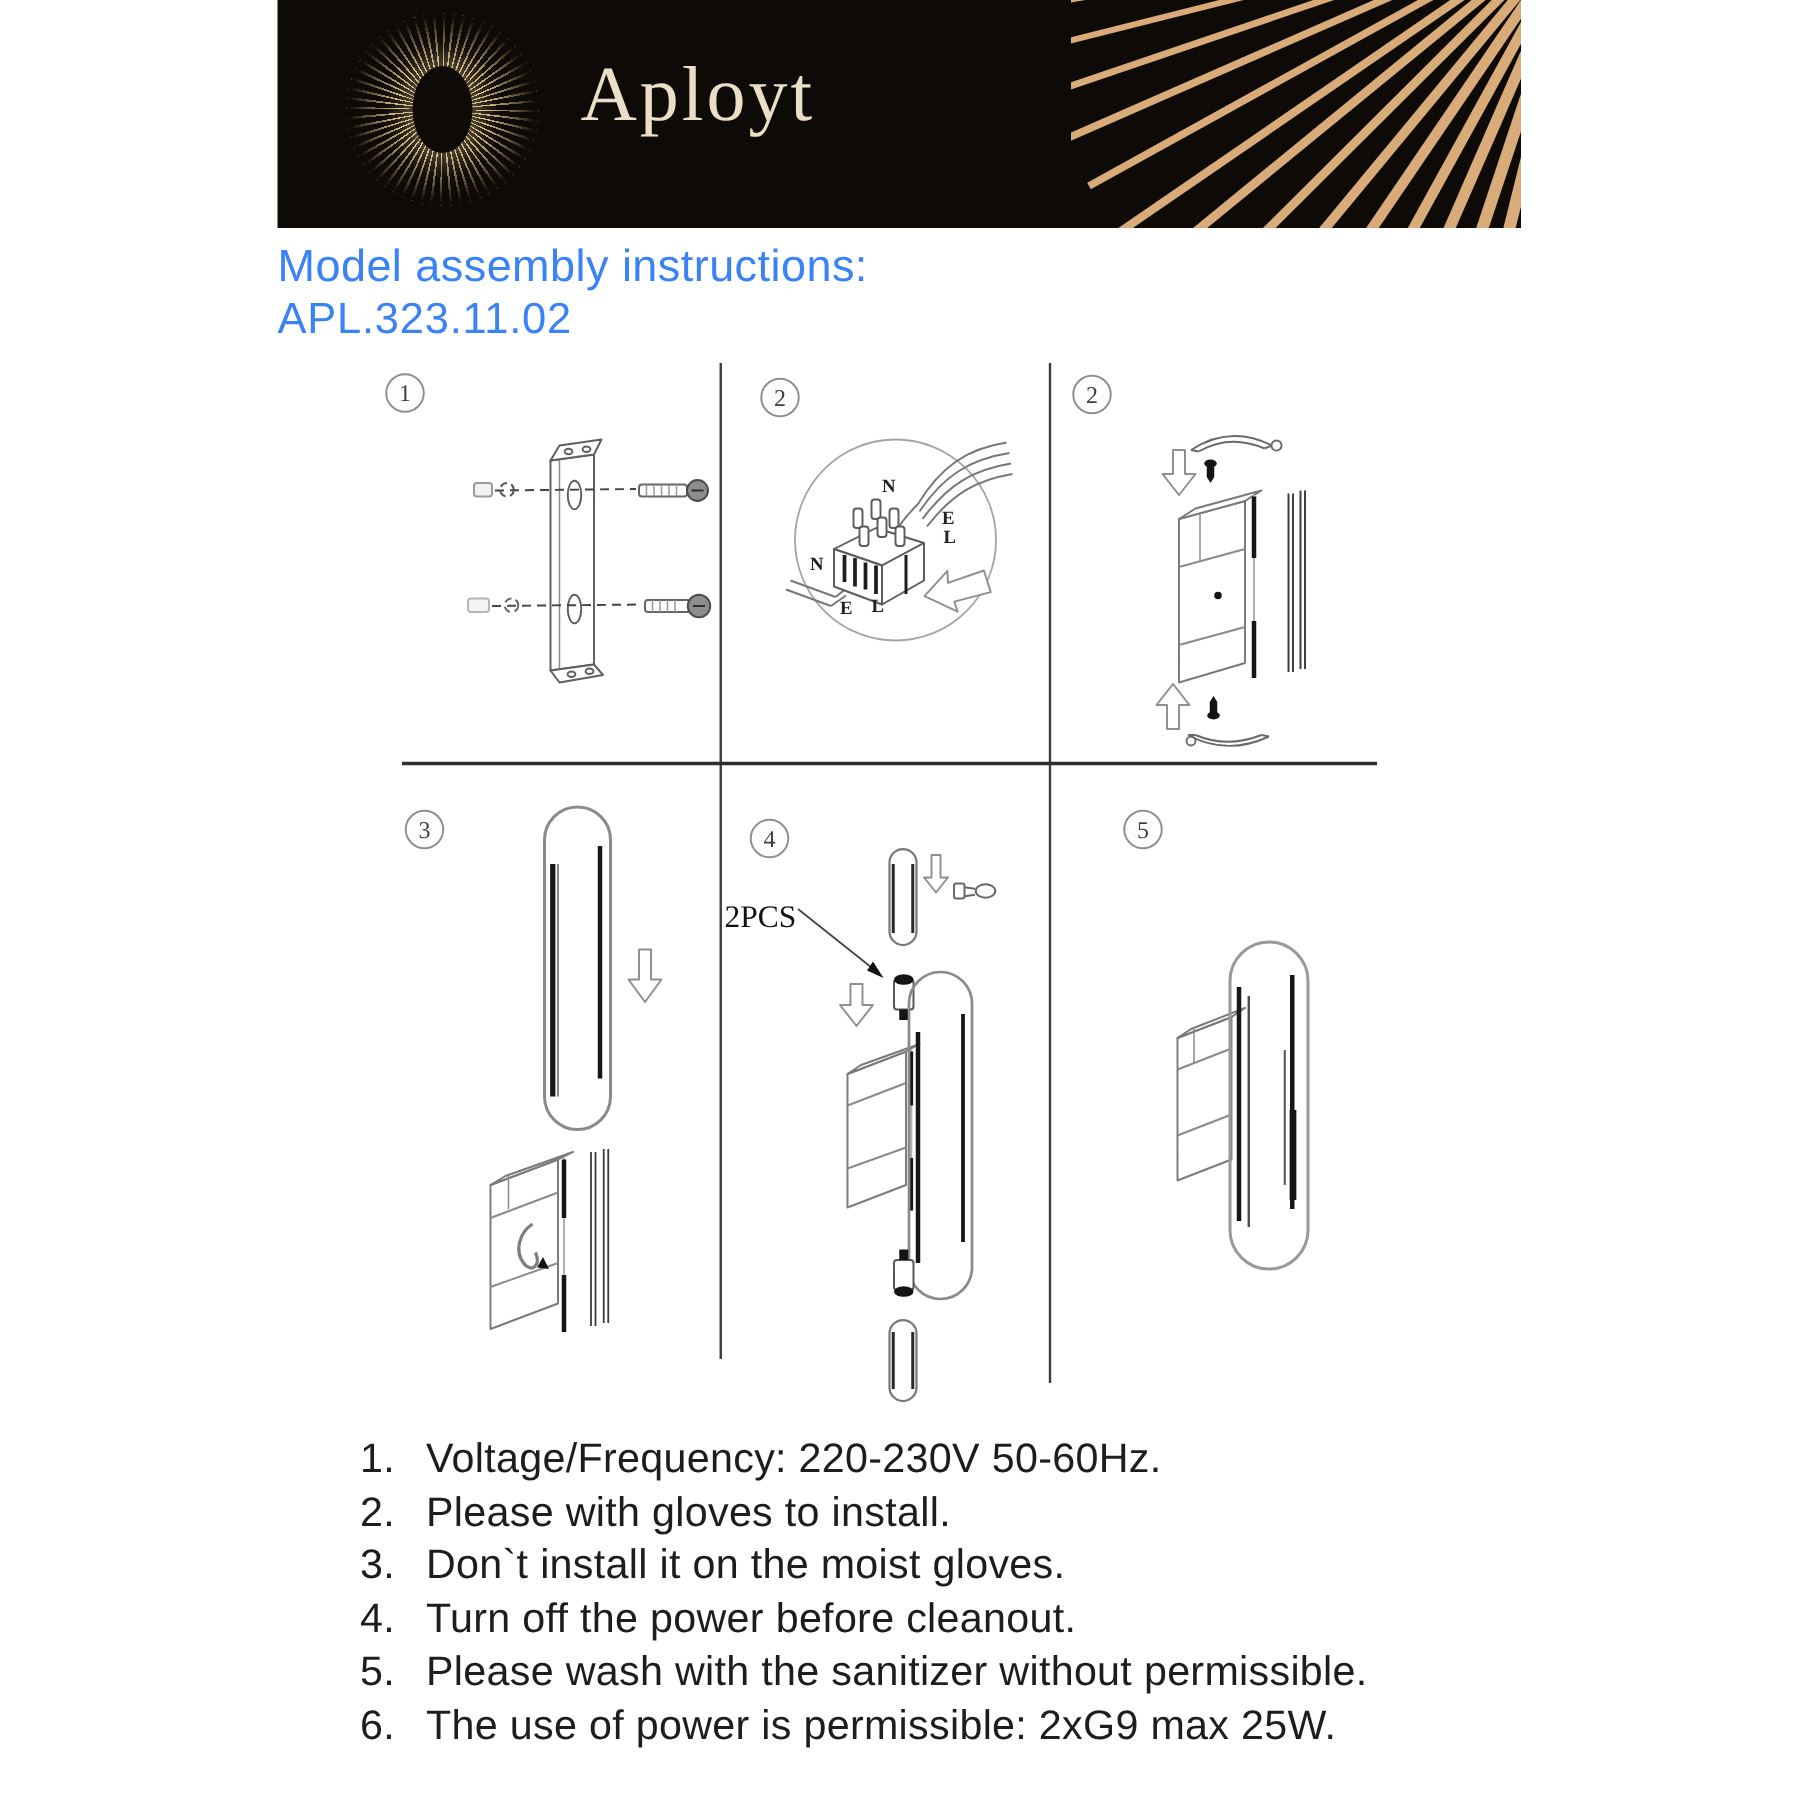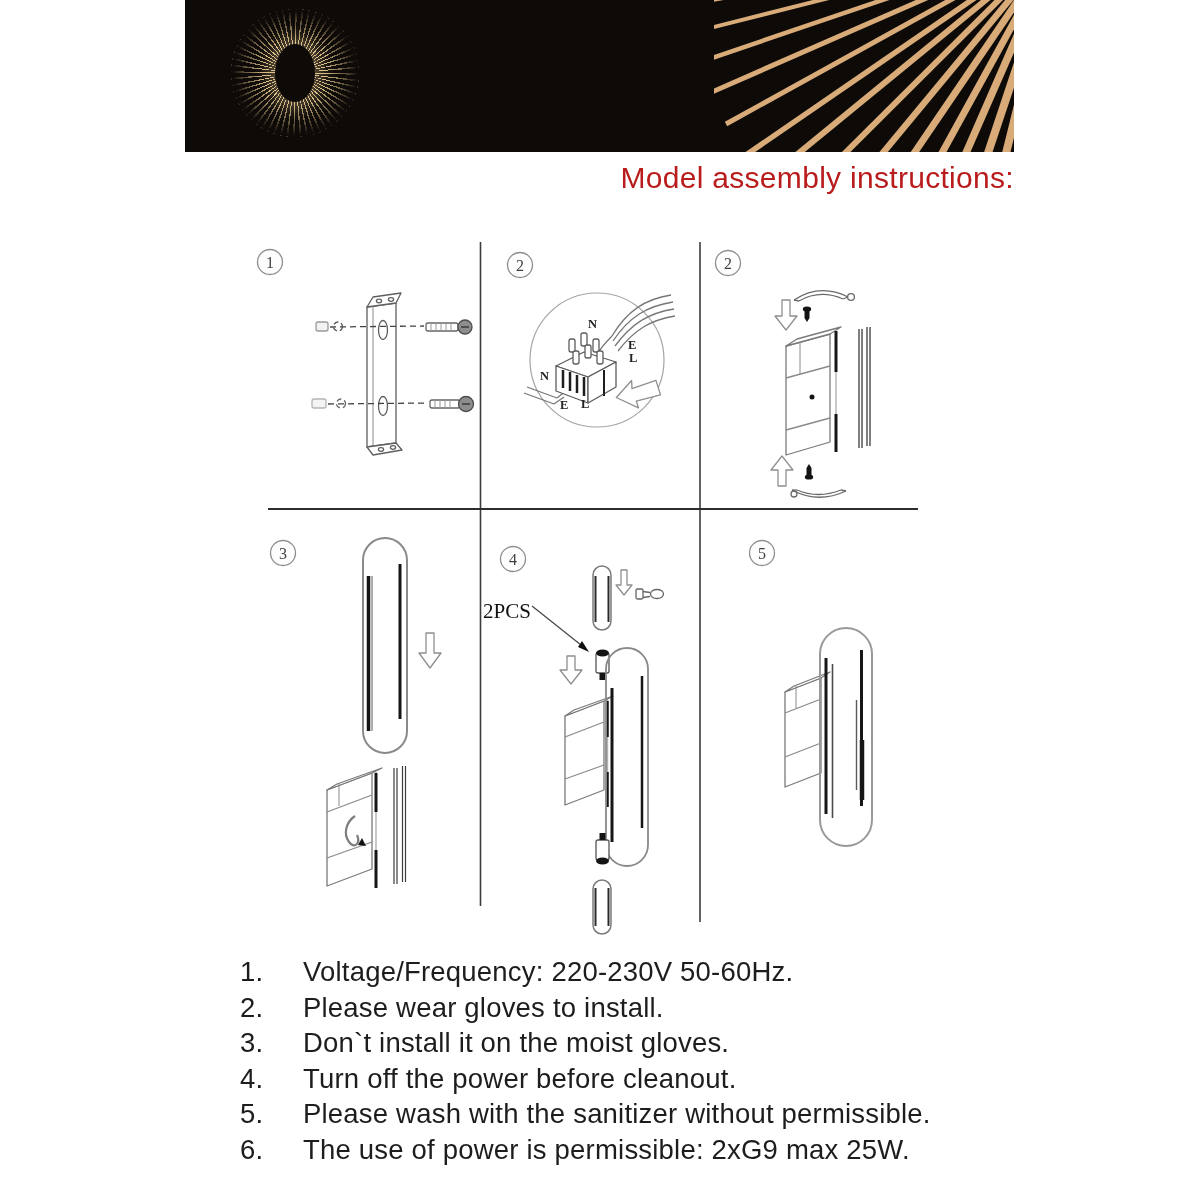--- a/index.html
+++ b/index.html
@@ -30,41 +30,42 @@
   .brand {
     position:absolute; left:202px; top:34px;
     font-family:"Liberation Serif", serif; font-size:52px; font-weight:400;
     color:#eadfc6; letter-spacing:2px;
   }
   .rays-svg { position:absolute; right:0; top:0; }
 
   
   .title-block {
     position:absolute; left:185px; top:159px; width:829px;
-    text-align:right; color:#b91c1c;
+    text-align:left; color:#3b82f6;
   }
   .title-line1 { font-size:30px; line-height:37px; letter-spacing:0.3px; }
   .title-line2 { font-size:29px; line-height:34px; letter-spacing:0.5px; }
 
   
   .diagram-svg { position:absolute; left:180px; top:235px; }
 
   
   .instr { position:absolute; left:240px; top:954px; width:780px; }
   .li { display:flex; font-size:27.5px; line-height:35.5px; color:#1d1d1d; letter-spacing:0.2px; }
   .li-num { flex:none; width:44px; }
-  .li-text { flex:1;margin-left:19px; }
+  .li-text { flex:1; }
 </style>
 </head>
 <body>
 
 <div class="banner">
   <div class="sunburst"></div>
   <div class="sunburst-fade"></div>
   <div class="sunburst-center"></div>
+  <div class="brand">Aployt</div>
   <svg class="rays-svg" width="300" height="152" viewBox="0 0 300 152">
     <g stroke="#d8ab79" stroke-linecap="butt">
       <line x1="345" y1="-60" x2="-12" y2="2" stroke-width="3.5"></line>
       <line x1="345" y1="-60" x2="-12" y2="30" stroke-width="4"></line>
       <line x1="345" y1="-60" x2="-8" y2="60" stroke-width="4.5"></line>
       <line x1="345" y1="-60" x2="-2" y2="92" stroke-width="5"></line>
       <line x1="345" y1="-60" x2="12" y2="124" stroke-width="5"></line>
       <line x1="345" y1="-60" x2="32" y2="155" stroke-width="5.5"></line>
       <line x1="345" y1="-60" x2="58" y2="175" stroke-width="6"></line>
       <line x1="345" y1="-60" x2="88" y2="196" stroke-width="6"></line>
@@ -74,20 +75,21 @@
       <line x1="345" y1="-60" x2="214" y2="240" stroke-width="7.5"></line>
       <line x1="345" y1="-60" x2="243" y2="246" stroke-width="8"></line>
       <line x1="345" y1="-60" x2="268" y2="250" stroke-width="8"></line>
       <line x1="345" y1="-60" x2="292" y2="253" stroke-width="8.5"></line>
     </g>
   </svg>
 </div>
 
 <div class="title-block">
   <div class="title-line1">Model assembly instructions:</div>
+  <div class="title-line2">APL.323.11.02</div>
 </div>
 
 <svg class="diagram-svg" width="840" height="710" viewBox="180 235 840 710" fill="none" stroke-linejoin="round">
 
   <g stroke="#3c3c3c">
     <line x1="480.5" y1="242" x2="480.5" y2="906" stroke-width="1.6"></line>
     <line x1="700" y1="242" x2="700" y2="922" stroke-width="1.6"></line>
     <line x1="268" y1="509" x2="918" y2="509" stroke-width="2.2" stroke="#2e2e2e"></line>
   </g>
 
@@ -340,21 +342,21 @@
   </g>
 </svg>
 
 <div class="instr">
   <div class="li">
     <span class="li-num">1.</span>
     <span class="li-text">Voltage/Frequency: 220-230V 50-60Hz.</span>
   </div>
   <div class="li">
     <span class="li-num">2.</span>
-    <span class="li-text">Please wear gloves to install.</span>
+    <span class="li-text">Please with gloves to install.</span>
   </div>
   <div class="li">
     <span class="li-num">3.</span>
     <span class="li-text">Don`t install it on the moist gloves.</span>
   </div>
   <div class="li">
     <span class="li-num">4.</span>
     <span class="li-text">Turn off the power before cleanout.</span>
   </div>
   <div class="li">

